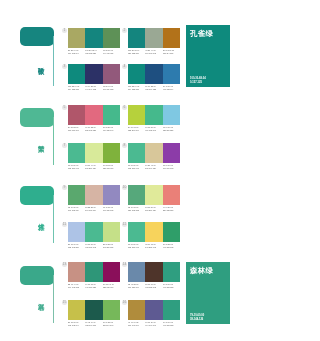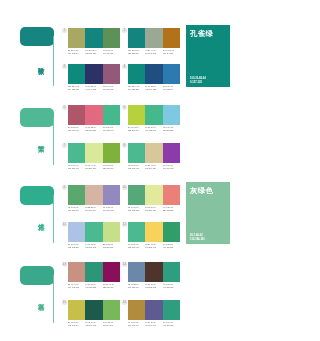--- a/index.html
+++ b/index.html
@@ -378,22 +378,22 @@
 
   <div class="cards">
 
     <div class="card" style="top:25px;background:#0e8a7d;">
       <div class="cname">孔雀绿</div>
       <div class="ccode">100-30-68-04
 0-137-125</div>
     </div>
 
 
-    <div class="card" style="top:182px;background:#84c2a0;">
-      <div class="cname">灰绿色</div>
-      <div class="ccode">50-7-46-02
-132-194-160</div>
-    </div>
-
+
+    <div class="card" style="top:262px;background:#2f9e80;">
+      <div class="cname">森林绿</div>
+      <div class="ccode">79-10-60-00
+38-144-126</div>
+    </div>
 
   </div>
 
 </div>
 
 </body></html>

